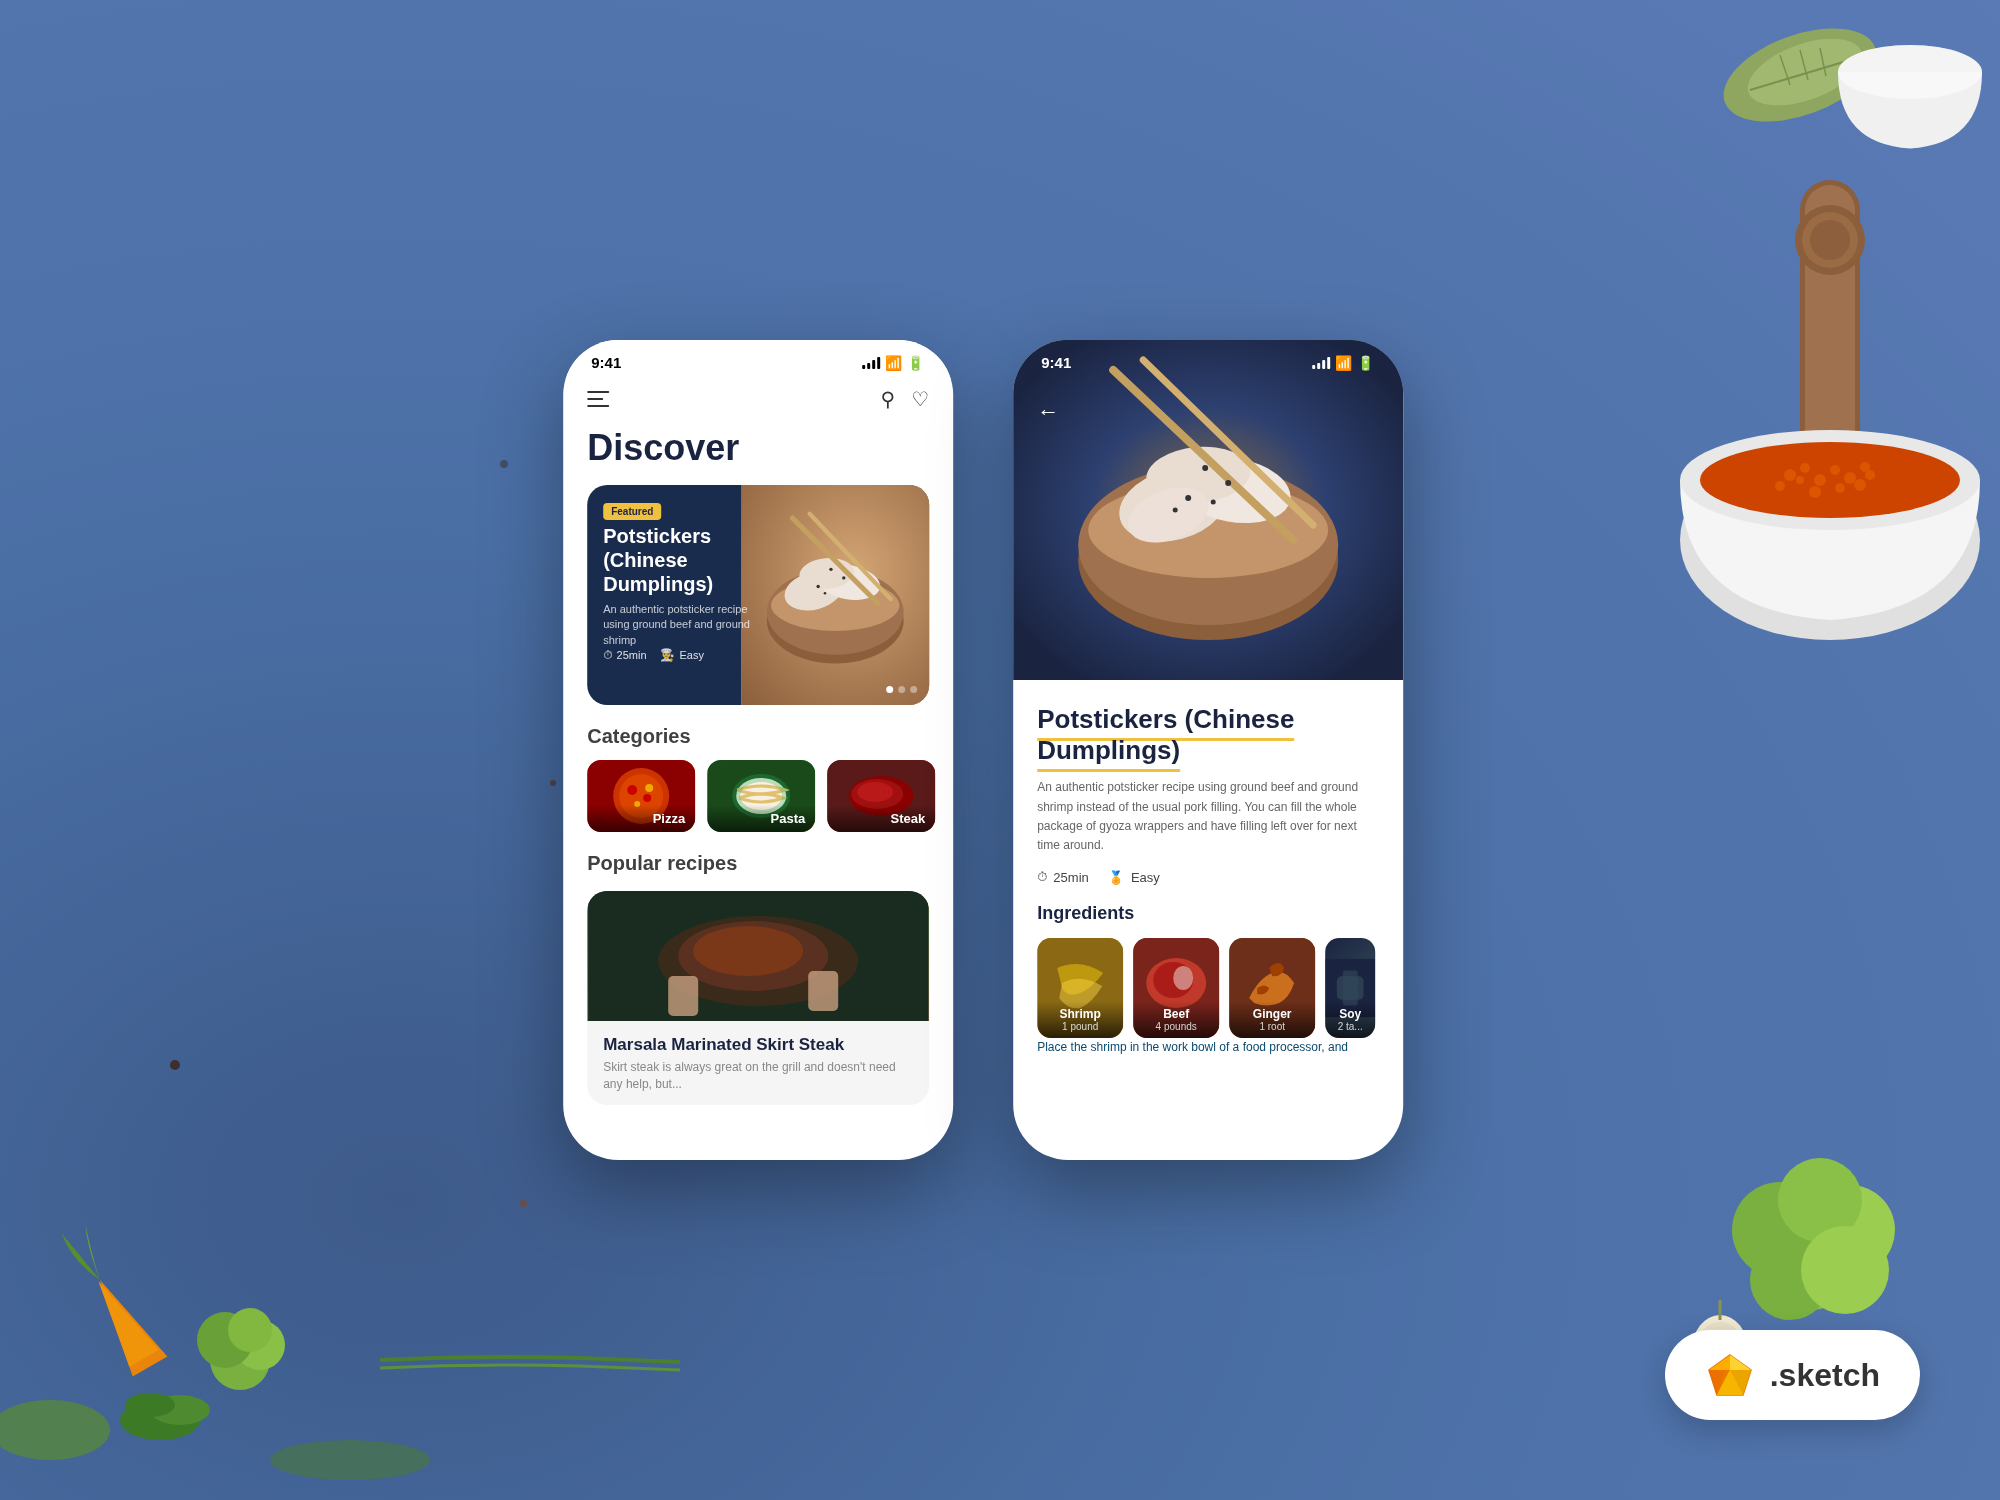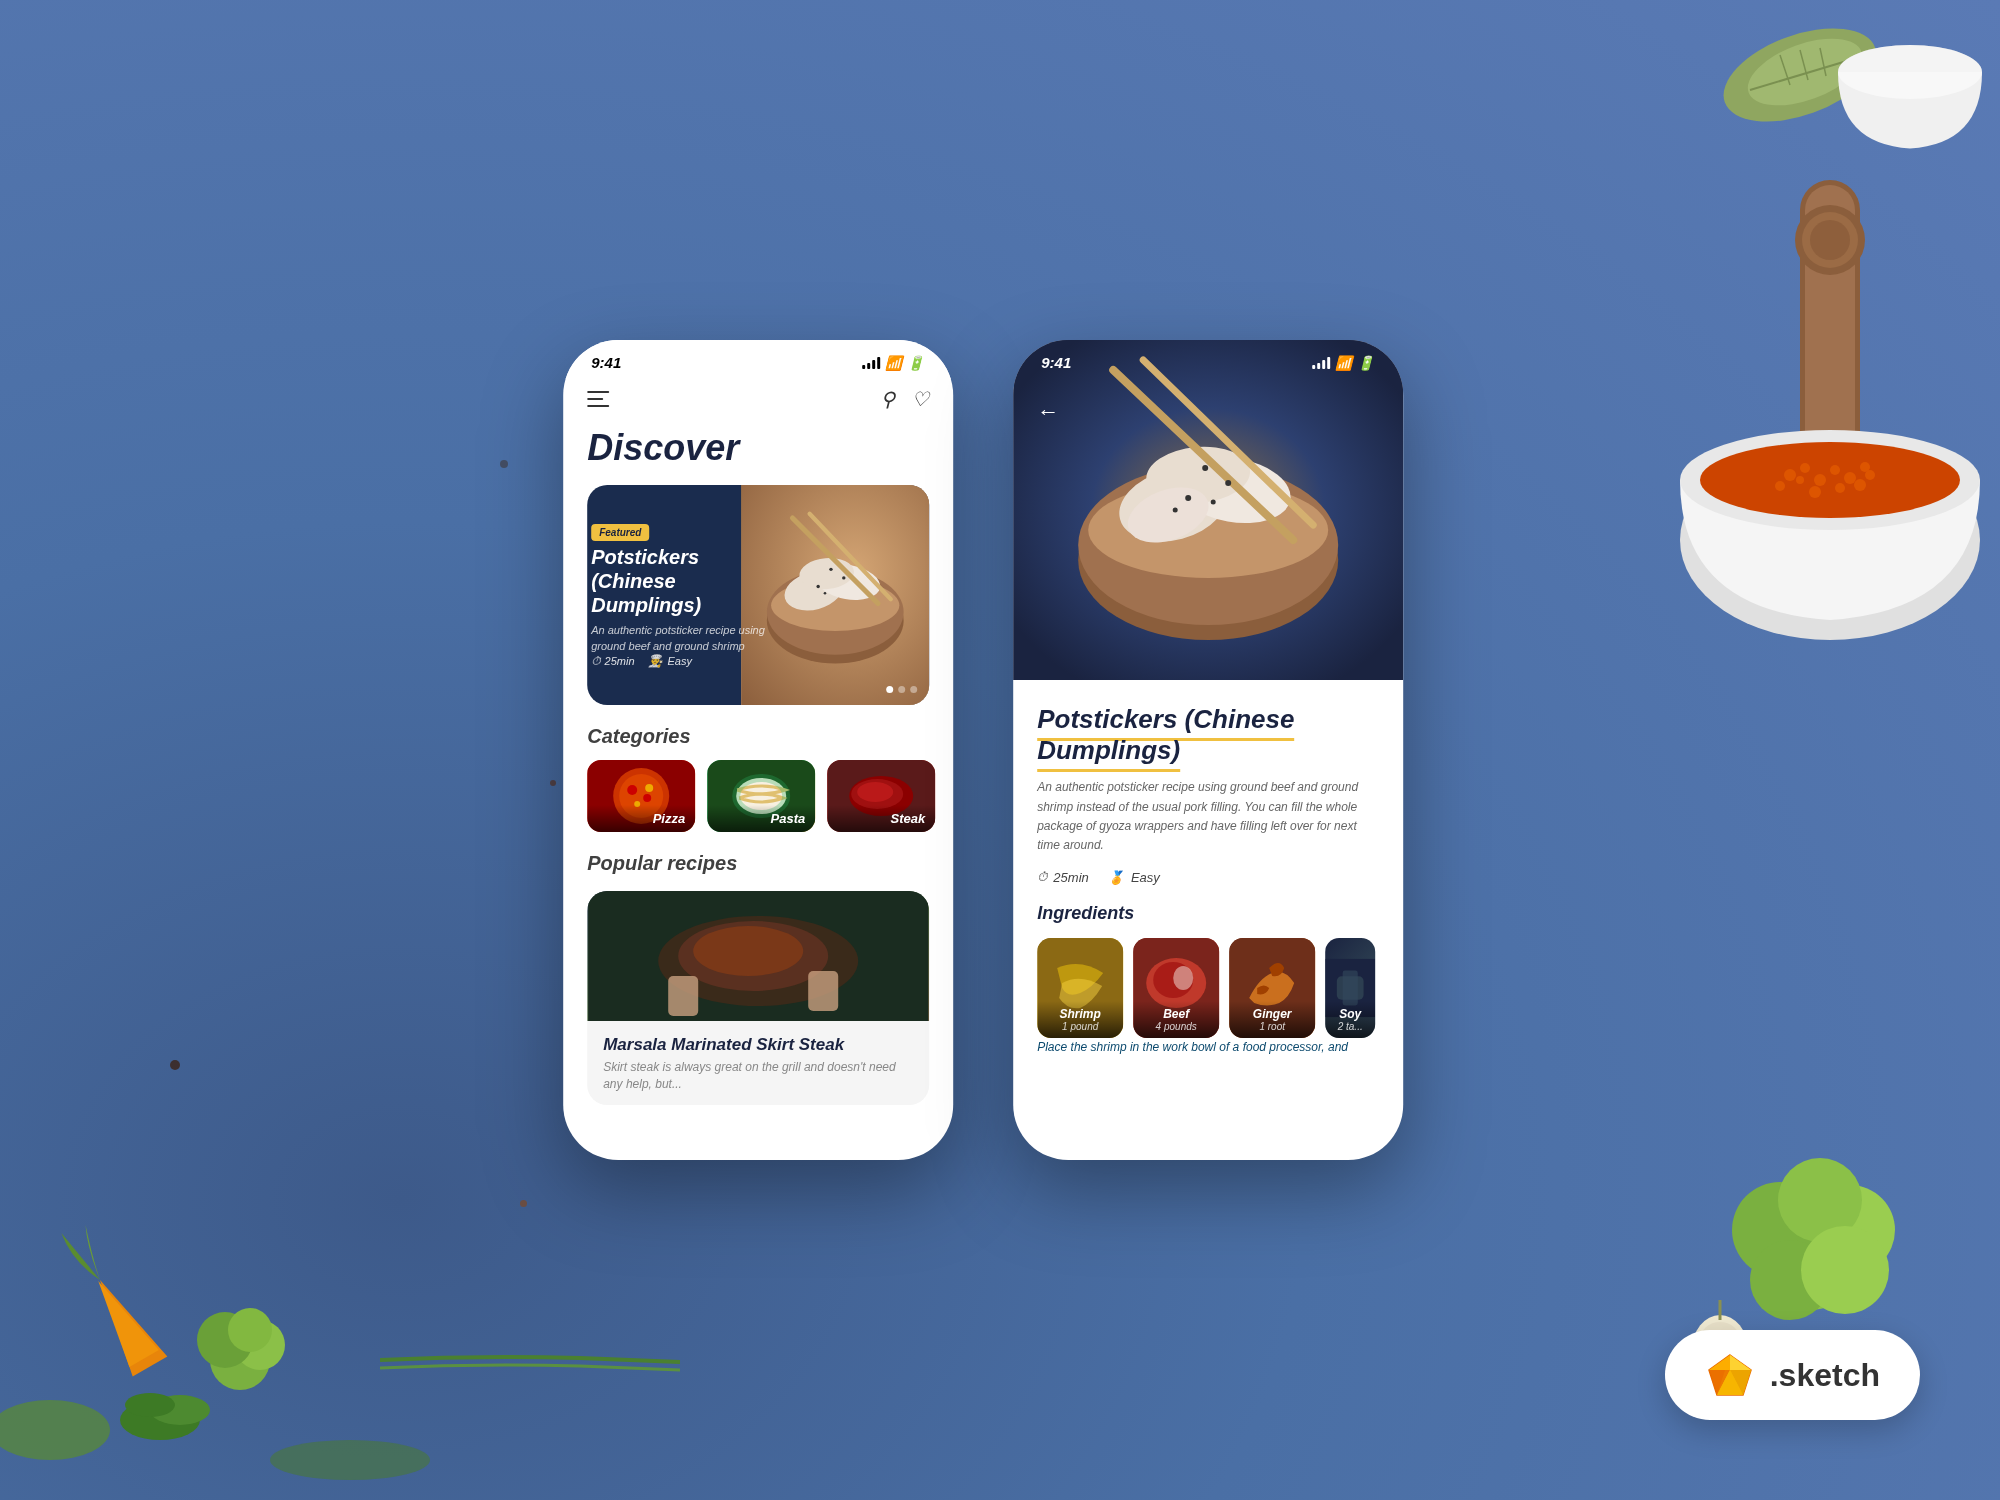--- a/index.html
+++ b/index.html
@@ -80,21 +80,20 @@
 
     
     .phones-container {
       position: absolute;
       top: 50%;
       left: 50%;
       transform: translate(-52%, -50%);
       display: flex;
       gap: 60px;
       align-items: center;
-      font-style: italic;
     }
 
     
     .phone {
       background: white;
       border-radius: 55px;
       box-shadow: 0 30px 80px rgba(0,0,0,0.35);
       overflow: hidden;
       position: relative;
       flex-shrink: 0;
@@ -204,24 +203,24 @@
       width: 100%;
       height: 100%;
       background: radial-gradient(ellipse at 60% 40%, #d4a574, #8b5e3c);
       position: relative;
     }
 
     .hero-card-content {
       position: absolute;
       left: 0; top: 0; bottom: 0;
       width: 55%;
-      padding: 4px;
+      padding: 16px;
       display: flex;
       flex-direction: column;
-      justify-content: center;
+      justify-content: flex-start;
     }
 
     .hero-tag {
       background: #f0c040;
       color: #1a2340;
       font-size: 10px;
       font-weight: 700;
       padding: 3px 8px;
       border-radius: 4px;
       display: inline-block;

